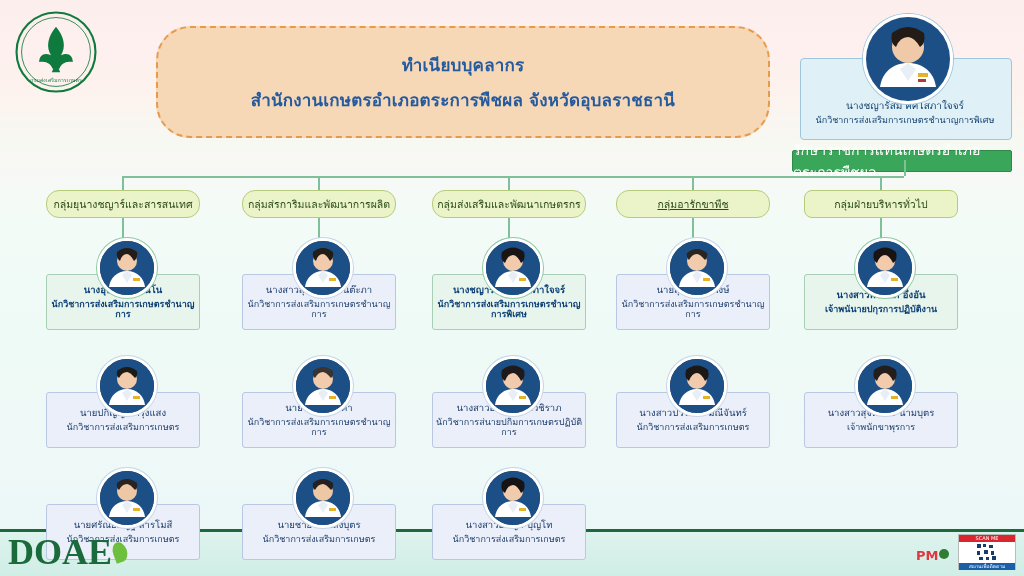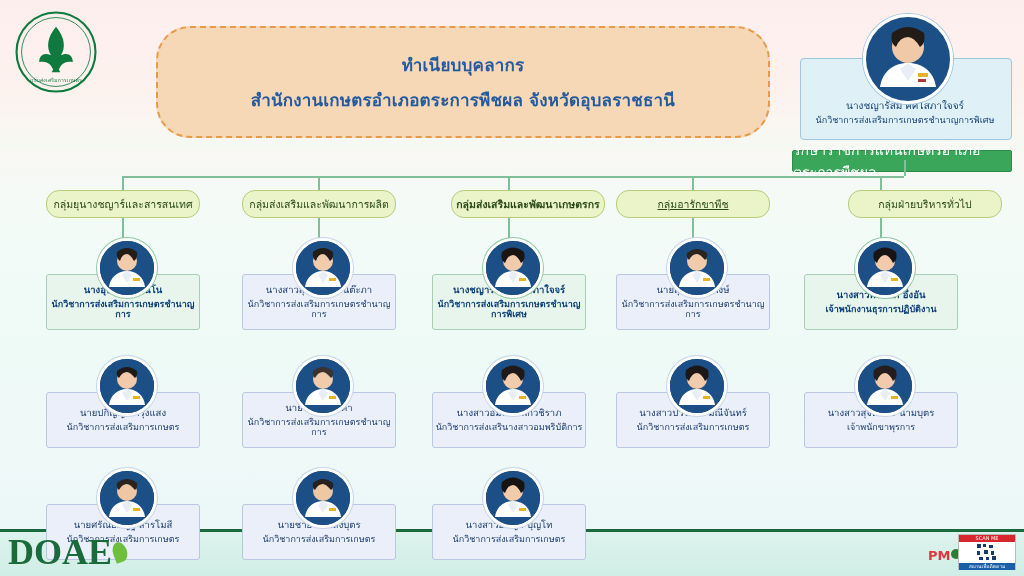--- a/index.html
+++ b/index.html
@@ -75,21 +75,21 @@
     position:absolute;left:51px;top:-2px;width:54px;height:54px;border-radius:50%;
     overflow:hidden;border:3px solid #ffffff;box-shadow:0 0 0 1px #c5d4e6;z-index:3;background:#123a64;
   }
   .pphoto.ring-green{box-shadow:0 0 0 1px #8fc7a4;}
 
   
   #doae{position:absolute;left:8px;bottom:2px;height:44px;display:flex;align-items:center;}
   #doae .d{font-family:"Liberation Serif", serif;font-weight:bold;font-size:36px;color:#1a6a3c;line-height:1;}
   #doae .leaf{width:14px;height:20px;background:#6fbf3f;border-radius:50% 50% 50% 0;transform:rotate(-20deg);margin:0 1px;}
   
-  #badge-pm{position:absolute;right:62px;bottom:8px;width:36px;height:24px;}
+  #badge-pm{position:absolute;right:74px;bottom:8px;width:36px;height:24px;}
   #badge-qr{position:absolute;right:8px;bottom:6px;width:56px;height:34px;
     background:#ffffff;border:1px solid #bbb;font-size:5px;color:#333;text-align:center;}
   #badge-qr .hd{background:#d9262e;color:#fff;font-size:5px;line-height:7px;}
   #badge-qr .ft{background:#1a5fa8;color:#fff;font-size:5px;line-height:7px;}
 </style>
 </head>
 <body>
 
 <div id="bg"></div>
 <div id="bg-top-strip"></div>
@@ -137,24 +137,24 @@
 <div class="ln-v" style="left:692px;top:176px;height:14px;"></div>
 <div class="ln-v" style="left:880px;top:176px;height:14px;"></div>
 
 <div class="ln-v" style="left:122px;top:216px;height:24px;"></div>
 <div class="ln-v" style="left:318px;top:216px;height:24px;"></div>
 <div class="ln-v" style="left:508px;top:216px;height:24px;"></div>
 <div class="ln-v" style="left:692px;top:216px;height:24px;"></div>
 <div class="ln-v" style="left:880px;top:216px;height:24px;"></div>
 
 <div class="group-head" style="left:46px;width:152px;">กลุ่มยุนางชญาร์และสารสนเทศ</div>
-<div class="group-head" style="left:242px;width:152px;">กลุ่มส่งเสริมและพัฒนาการผลิต</div>
-<div class="group-head" style="left:451px;width:152px;font-weight:bold;">กลุ่มส่งเสริมและพัฒนาเกษตรกร</div>
+<div class="group-head" style="left:242px;width:152px;">กลุ่มส่รการิมและพัฒนาการผลิต</div>
+<div class="group-head" style="left:432px;width:152px;">กลุ่มส่งเสริมและพัฒนาเกษตรกร</div>
 <div class="group-head" style="left:616px;width:152px;text-decoration:underline;">กลุ่มอารักขาพืช</div>
-<div class="group-head" style="left:848px;width:152px;">กลุ่มฝ่ายบริหารทั่วไป</div>
+<div class="group-head" style="left:804px;width:152px;border-radius:8px;">กลุ่มฝ่ายบริหารทั่วไป</div>
 
 <div class="person" style="left:46px;top:240px;">
   <div class="pphoto ring-green">
     <svg viewBox="0 0 54 54" width="54" height="54">
         <rect width="54" height="54" fill="#1b4f86"></rect>
         <circle cx="27" cy="20" r="10" fill="#f1cbab"></circle>
         <path d="M17 11 q10 -8 20 0 q1 6 -3 9 q-4 -7 -7 -7 q-5 0 -7 7 q-4 -3 -3 -9Z" fill="#241c17"></path>
         <path d="M27 30 c-10 0 -17 7 -18 16 l36 0 c-1 -9 -8 -16 -18 -16Z" fill="#fff"></path>
         <path d="M27 30 l-5 4 l5 8 l5 -8Z" fill="#e8eef5"></path>
         <rect x="33" y="37" width="7" height="3" fill="#e4b32a"></rect>
@@ -269,21 +269,21 @@
         <rect width="54" height="54" fill="#1b4f86"></rect>
         <circle cx="27" cy="20" r="10" fill="#f1cbab"></circle>
         <path d="M16 11 q11 -9 22 0 q2 8 -3 11 q-4 -8 -8 -8 q-5 0 -8 8 q-5 -3 -3 -11Z" fill="#20191a"></path>
         <path d="M27 30 c-10 0 -17 7 -18 16 l36 0 c-1 -9 -8 -16 -18 -16Z" fill="#fff"></path>
         <path d="M27 30 l-5 4 l5 8 l5 -8Z" fill="#e8eef5"></path>
         <rect x="33" y="37" width="7" height="3" fill="#e4b32a"></rect>
       </svg>
   </div>
   <div class="pcard">
     <div class="pname">นางสาวอมพร โพกวชิราภ</div>
-    <div class="prole">นักวิชาการส่งเสรินางสาวอมพริบัติการ</div>
+    <div class="prole">นักวิชาการส่นายปกิมการเกษตรปฏิบัติการ</div>
   </div>
 </div>
 <div class="person" style="left:432px;top:470px;">
   <div class="pphoto">
     <svg viewBox="0 0 54 54" width="54" height="54">
         <rect width="54" height="54" fill="#1b4f86"></rect>
         <circle cx="27" cy="20" r="10" fill="#f1cbab"></circle>
         <path d="M16 11 q11 -9 22 0 q2 8 -3 11 q-4 -8 -8 -8 q-5 0 -8 8 q-5 -3 -3 -11Z" fill="#171312"></path>
         <path d="M27 30 c-10 0 -17 7 -18 16 l36 0 c-1 -9 -8 -16 -18 -16Z" fill="#fff"></path>
         <path d="M27 30 l-5 4 l5 8 l5 -8Z" fill="#e8eef5"></path>
@@ -335,21 +335,21 @@
         <rect width="54" height="54" fill="#1b4f86"></rect>
         <circle cx="27" cy="20" r="10" fill="#f1cbab"></circle>
         <path d="M16 11 q11 -9 22 0 q2 8 -3 11 q-4 -8 -8 -8 q-5 0 -8 8 q-5 -3 -3 -11Z" fill="#191312"></path>
         <path d="M27 30 c-10 0 -17 7 -18 16 l36 0 c-1 -9 -8 -16 -18 -16Z" fill="#fff"></path>
         <path d="M27 30 l-5 4 l5 8 l5 -8Z" fill="#e8eef5"></path>
         <rect x="33" y="37" width="7" height="3" fill="#e4b32a"></rect>
       </svg>
   </div>
   <div class="pcard green">
     <div class="pname hl">นางสาวพรัชนก อึ่งอัน</div>
-    <div class="prole hl">เจ้าพนักงานธุรการปฏิบัติงาน</div>
+    <div class="prole hl">เจ้าพนันายปกุรการปฏิบัติงาน</div>
   </div>
 </div>
 <div class="person" style="left:804px;top:358px;">
   <div class="pphoto">
     <svg viewBox="0 0 54 54" width="54" height="54">
         <rect width="54" height="54" fill="#1b4f86"></rect>
         <circle cx="27" cy="20" r="10" fill="#f1cbab"></circle>
         <path d="M16 11 q11 -9 22 0 q2 8 -3 11 q-4 -8 -8 -8 q-5 0 -8 8 q-5 -3 -3 -11Z" fill="#241d1b"></path>
         <path d="M27 30 c-10 0 -17 7 -18 16 l36 0 c-1 -9 -8 -16 -18 -16Z" fill="#fff"></path>
         <path d="M27 30 l-5 4 l5 8 l5 -8Z" fill="#e8eef5"></path>

